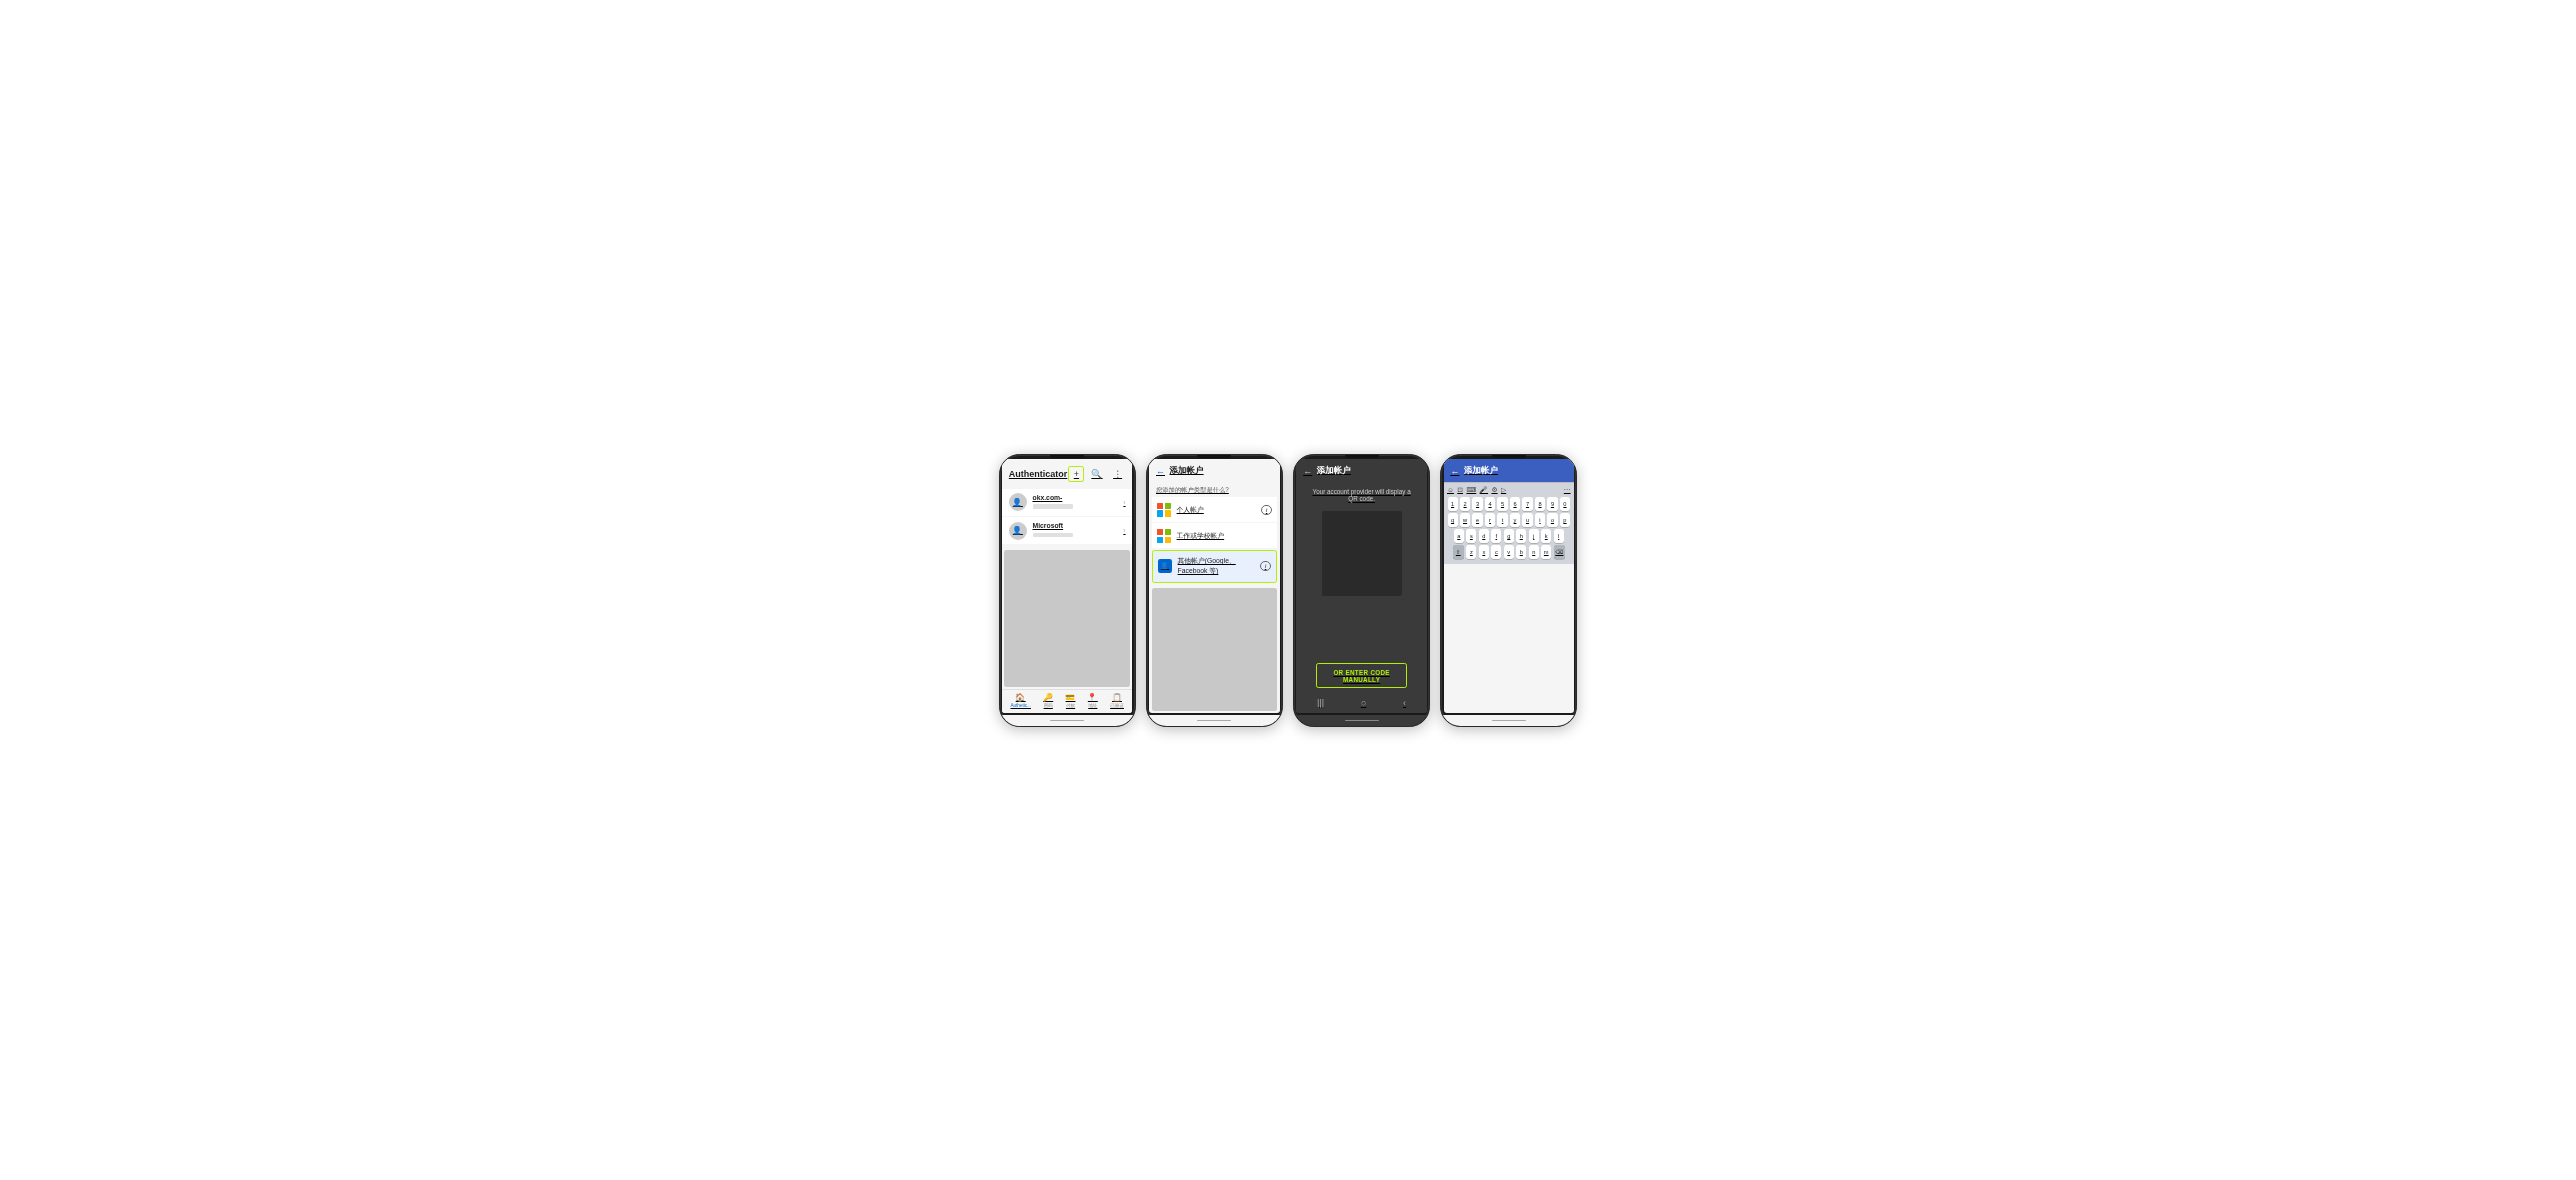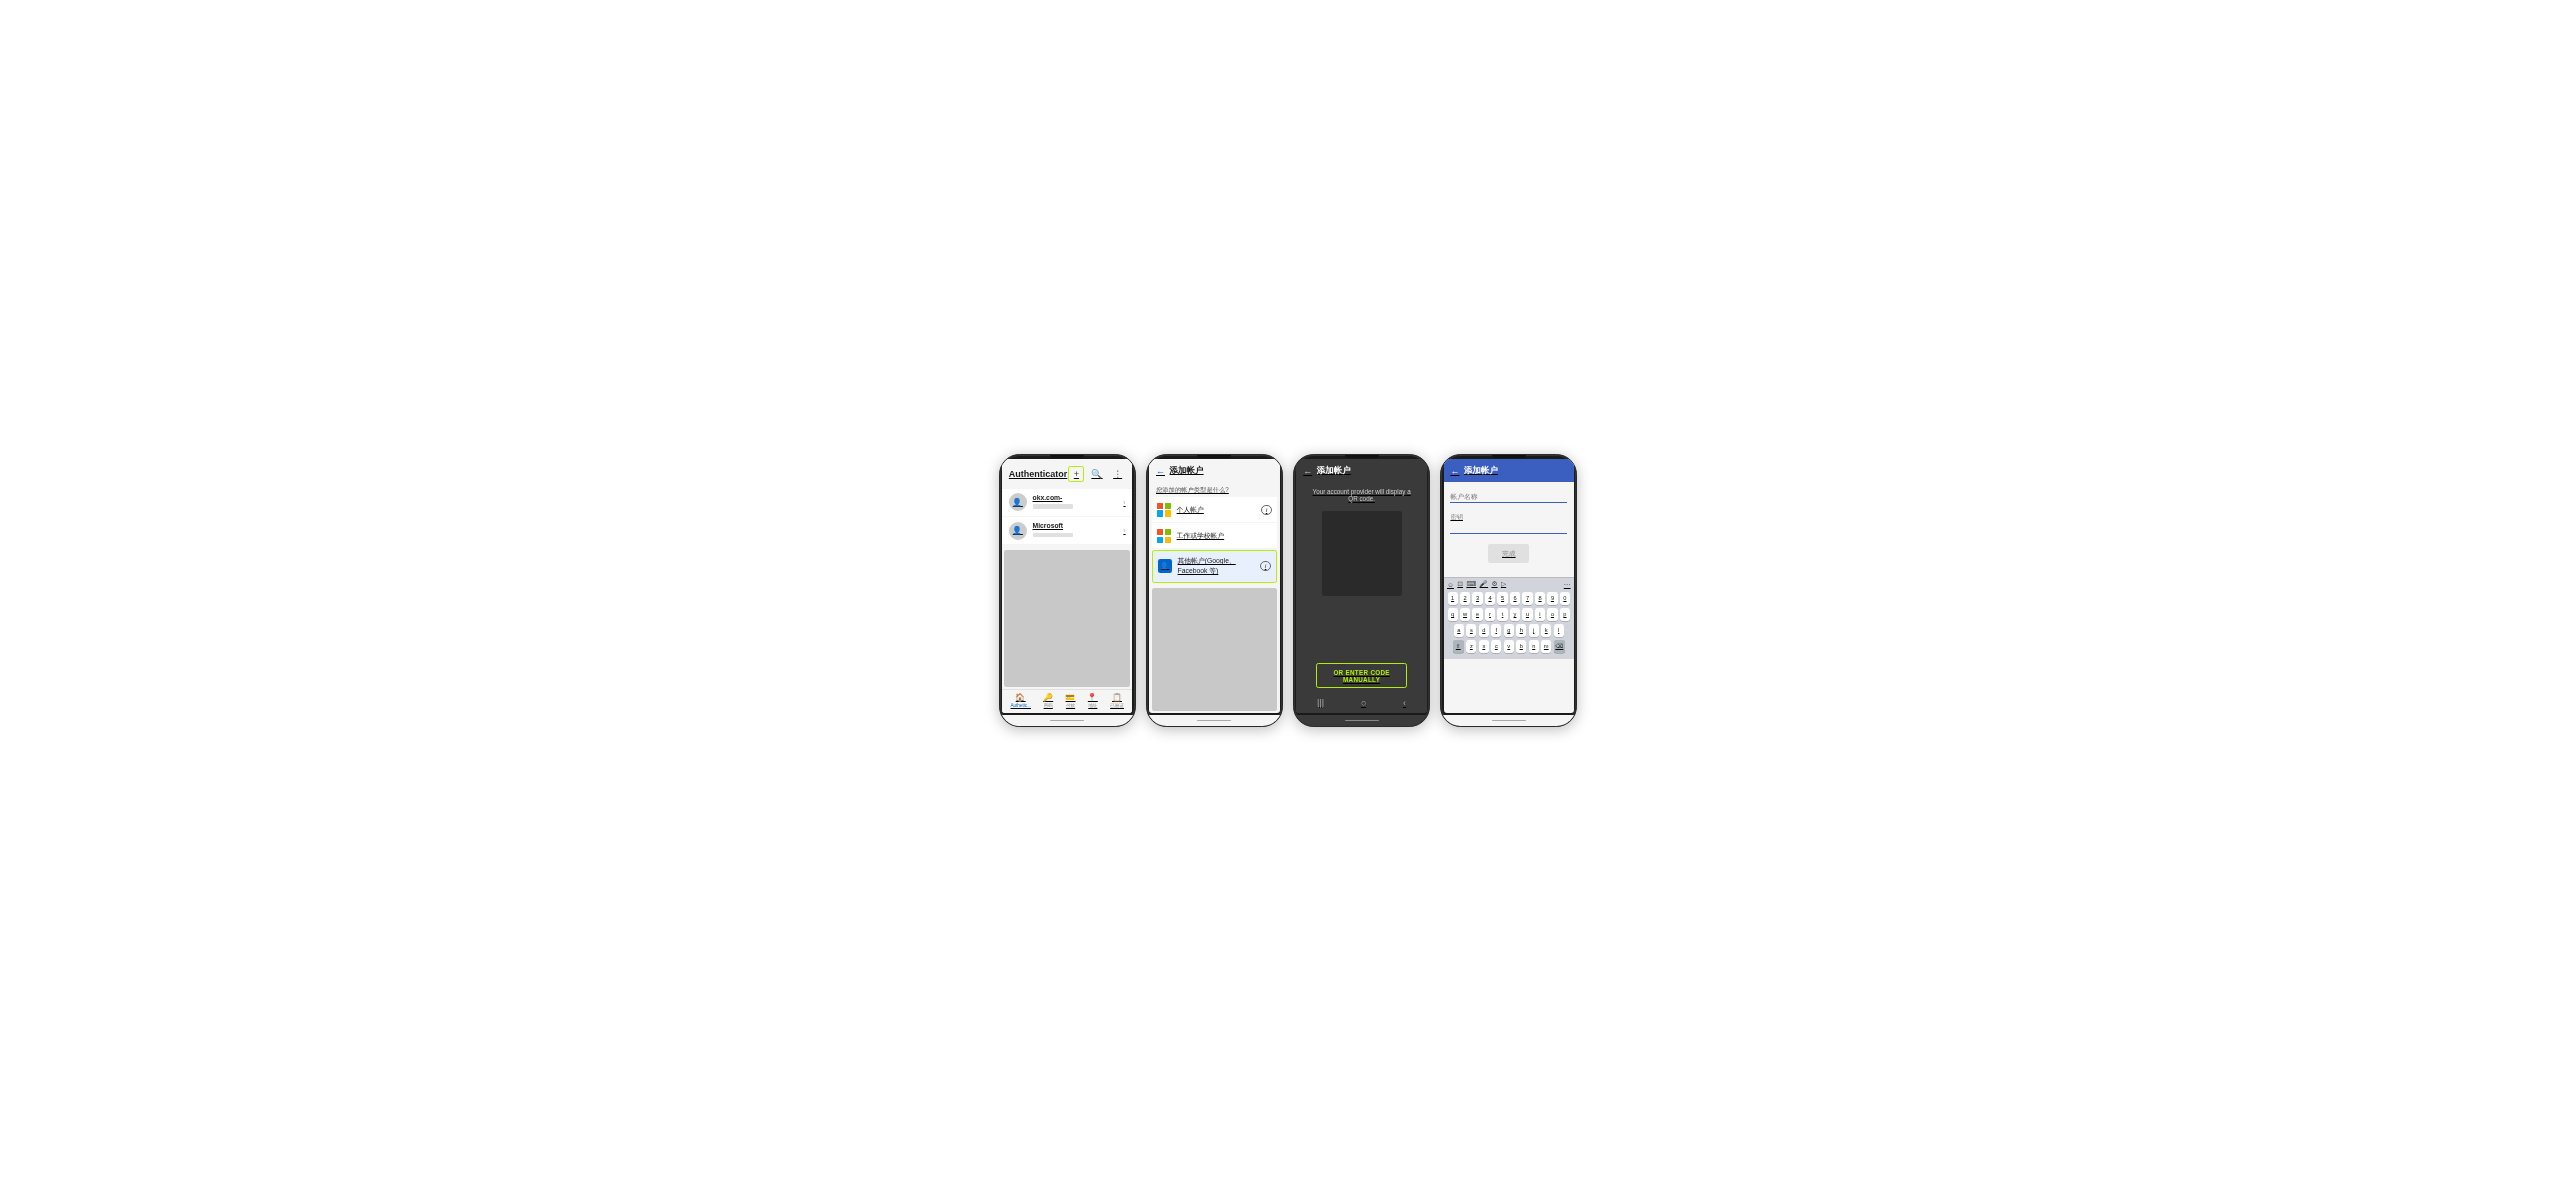--- a/index.html
+++ b/index.html
@@ -562,30 +562,20 @@
     <div class="phone-bottom-bar">
       <div class="home-indicator"></div>
     </div>
   </div>
 
   <div class="phone">
     <div class="phone-screen phone4-screen" style="background:#f5f5f5;">
       <div class="screen-header-blue">
         <span class="back-btn-white">←</span>
         <span class="screen-title-white">添加帐户</span>
-      </div>
-      <div class="form-area">
-        <div class="form-field">
-          <input class="form-input-line" type="text" placeholder="帐户名称" style="">
-        </div>
-        <div class="form-field">
-          <div class="form-label">密钥</div>
-          <input class="form-input-line" type="text" style="">
-        </div>
-        <button class="done-btn">完成</button>
       </div>
 
       <div class="keyboard-toolbar">
         <span class="keyboard-toolbar-icon">☺</span>
         <span class="keyboard-toolbar-icon">⊡</span>
         <span class="keyboard-toolbar-icon">⌨</span>
         <span class="keyboard-toolbar-icon">🎤</span>
         <span class="keyboard-toolbar-icon">⚙</span>
         <span class="keyboard-toolbar-icon">▷</span>
         <span class="keyboard-toolbar-dots">···</span>

